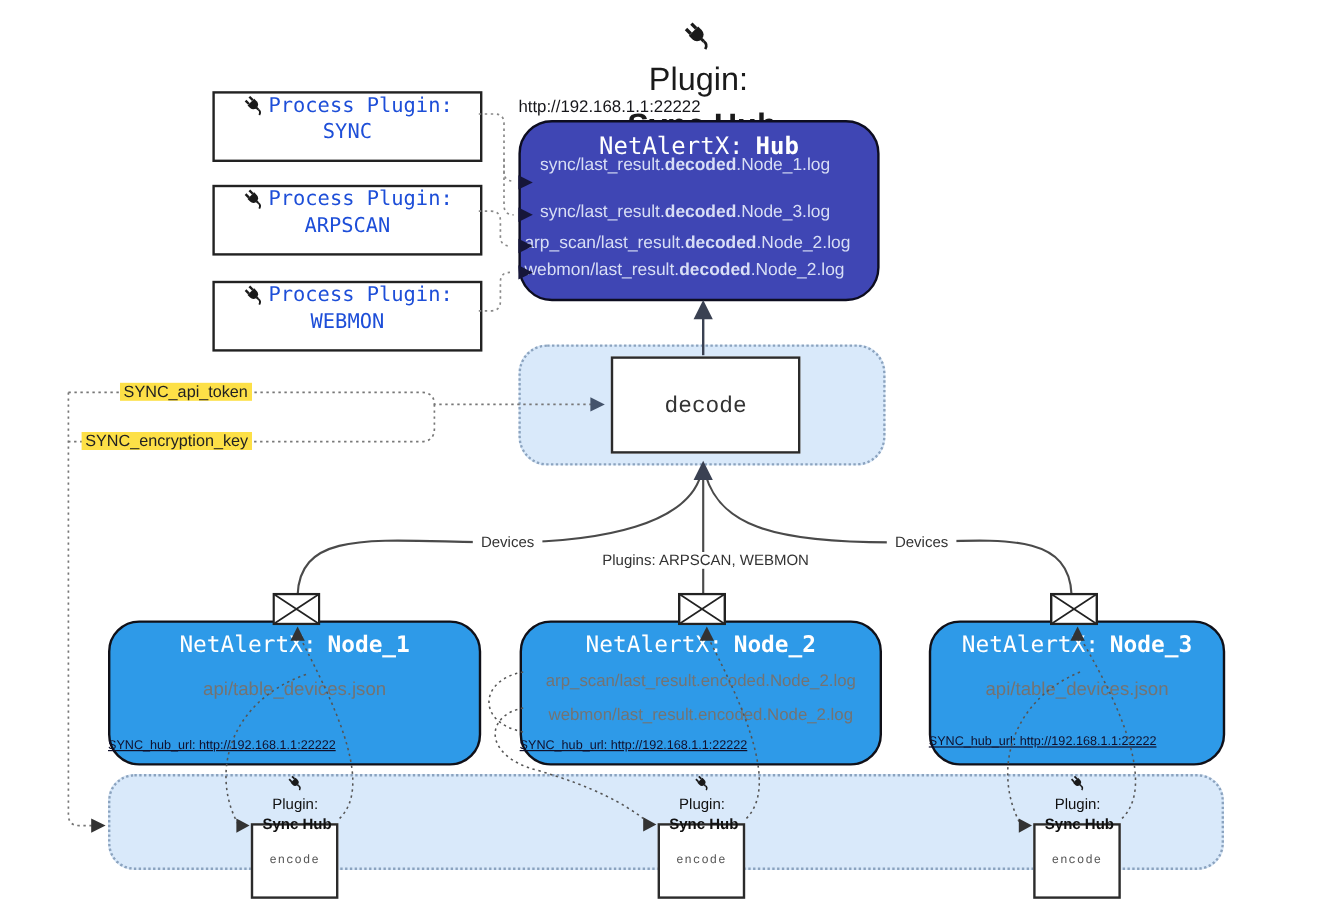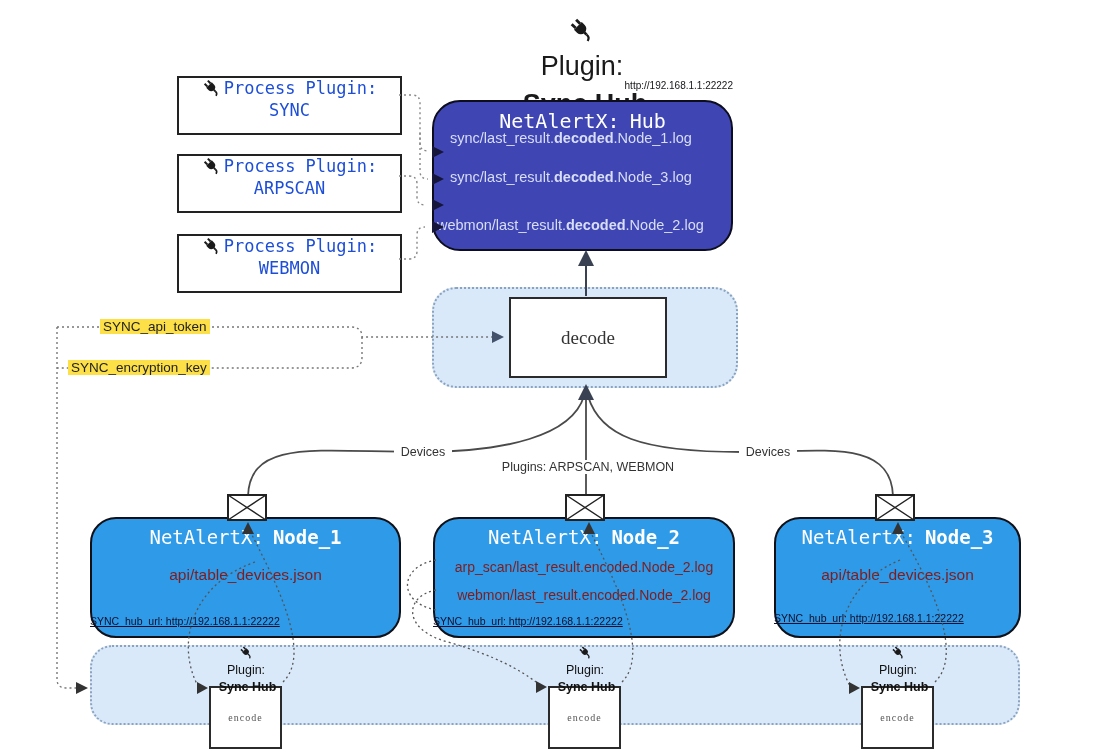--- a/index.html
+++ b/index.html
@@ -18,48 +18,48 @@
   
   .pbox{left:177px;width:221px;height:55px;background:#fff;border:2px solid #222;z-index:1;
         font-family:"DejaVu Sans Mono","Liberation Mono",monospace;font-size:17px;color:#1d4ed8;
         display:flex;flex-direction:column;align-items:center;justify-content:flex-start;gap:2px;}
   .pbox .l1{display:flex;align-items:center;gap:2px;}
   .pbox .plug{width:20px;height:20px;}
 
   
   .hub{left:432px;top:100px;width:301px;height:151px;background:#3f46b4;border:2.5px solid #0d0d20;
        border-radius:28px;z-index:1;box-sizing:border-box;}
-  .huburl{left:432px;top:80px;width:301px;text-align:right;font-size:10px;color:#16161a;z-index:1;}
+  .huburl{left:432px;top:80px;width:301px;text-align:left;font-size:14px;color:#16161a;z-index:1;}
   .hubtitle{left:432px;top:109px;width:301px;text-align:center;z-index:1;color:#fff;
             font-family:"DejaVu Sans Mono","Liberation Mono",monospace;font-size:20px;}
-  .hubtitle b{font-weight:400;margin-left:10px;}
+  .hubtitle b{font-weight:700;margin-left:10px;}
   .hublog{z-index:1;color:#d8def5;font-size:14.5px;white-space:nowrap;}
   .hublog b{font-weight:700;}
 
   
   .band{background:#d9e9fa;border:2px dotted #8ba3bf;border-radius:24px;z-index:0;box-sizing:border-box;}
   .decodeband{left:432px;top:287px;width:306px;height:101px;}
   .wbox{background:#fff;border:2.5px solid #2b2b2b;z-index:1;box-sizing:border-box;
         display:flex;align-items:center;justify-content:center;
-        font-family:Liberation Serif, serif;color:#333;}
+        font-family:Liberation Mono, monospace;color:#333;}
   .decodebox{left:509px;top:297px;width:158px;height:81px;font-size:19px;}
 
   
   .cfg{z-index:3;background:#fde047;font-size:13.5px;color:#222;padding:0 3px;white-space:nowrap;}
 
   
   .edge{z-index:3;background:#fff;font-size:12.5px;color:#333;text-align:center;white-space:nowrap;padding:0 2px;}
 
   
   .node{top:517px;height:121px;background:#2e9ae8;border:2.5px solid #101018;border-radius:26px;
         z-index:1;box-sizing:border-box;}
   .ntitle{z-index:1;text-align:center;color:#fff;white-space:nowrap;
           font-family:"DejaVu Sans Mono","Liberation Mono",monospace;font-size:19px;}
   .ntitle b{font-weight:700;margin-left:9px;}
-  .nfile{z-index:1;text-align:center;color:#7f1d1d;font-size:15.5px;white-space:nowrap;}
+  .nfile{z-index:1;text-align:center;color:#737373;font-size:15.5px;white-space:nowrap;}
   .nfile.sm{font-size:14px;}
   .nurl{z-index:1;text-align:left;color:#10102c;font-size:10.5px;white-space:nowrap;text-decoration:underline;}
 
   
   .encband{left:90px;top:645px;width:930px;height:80px;border-radius:22px;}
   .encbox{width:73px;height:63px;top:686px;font-size:10px;color:#555;letter-spacing:1px;}
   .enclabel{top:645px;width:180px;z-index:3;display:flex;align-items:center;justify-content:center;gap:3px;
             font-size:12.5px;color:#111;}
   .enclabel b{font-weight:700;margin-left:3px;}
 </style>
@@ -126,20 +126,23 @@
   <div class="abs hub"></div>
   <div class="abs hubtitle">
     <span>NetAlertX:</span><b>Hub</b>
   </div>
   <div class="abs hublog" style="left:450px;top:130px">
     <span>sync/last_result.</span><b>decoded</b><span>.Node_1.log</span>
   </div>
   <div class="abs hublog" style="left:450px;top:169px">
     <span>sync/last_result.</span><b>decoded</b><span>.Node_3.log</span>
   </div>
+  <div class="abs hublog" style="left:437px;top:195px">
+    <span>arp_scan/last_result.</span><b>decoded</b><span>.Node_2.log</span>
+  </div>
   <div class="abs hublog" style="left:437px;top:217px">
     <span>webmon/last_result.</span><b>decoded</b><span>.Node_2.log</span>
   </div>
 
   <div class="abs band decodeband"></div>
   <div class="abs wbox decodebox">
     <span>decode</span>
   </div>
 
   <div class="abs cfg" style="left:100px;top:319px">SYNC_api_token</div>

